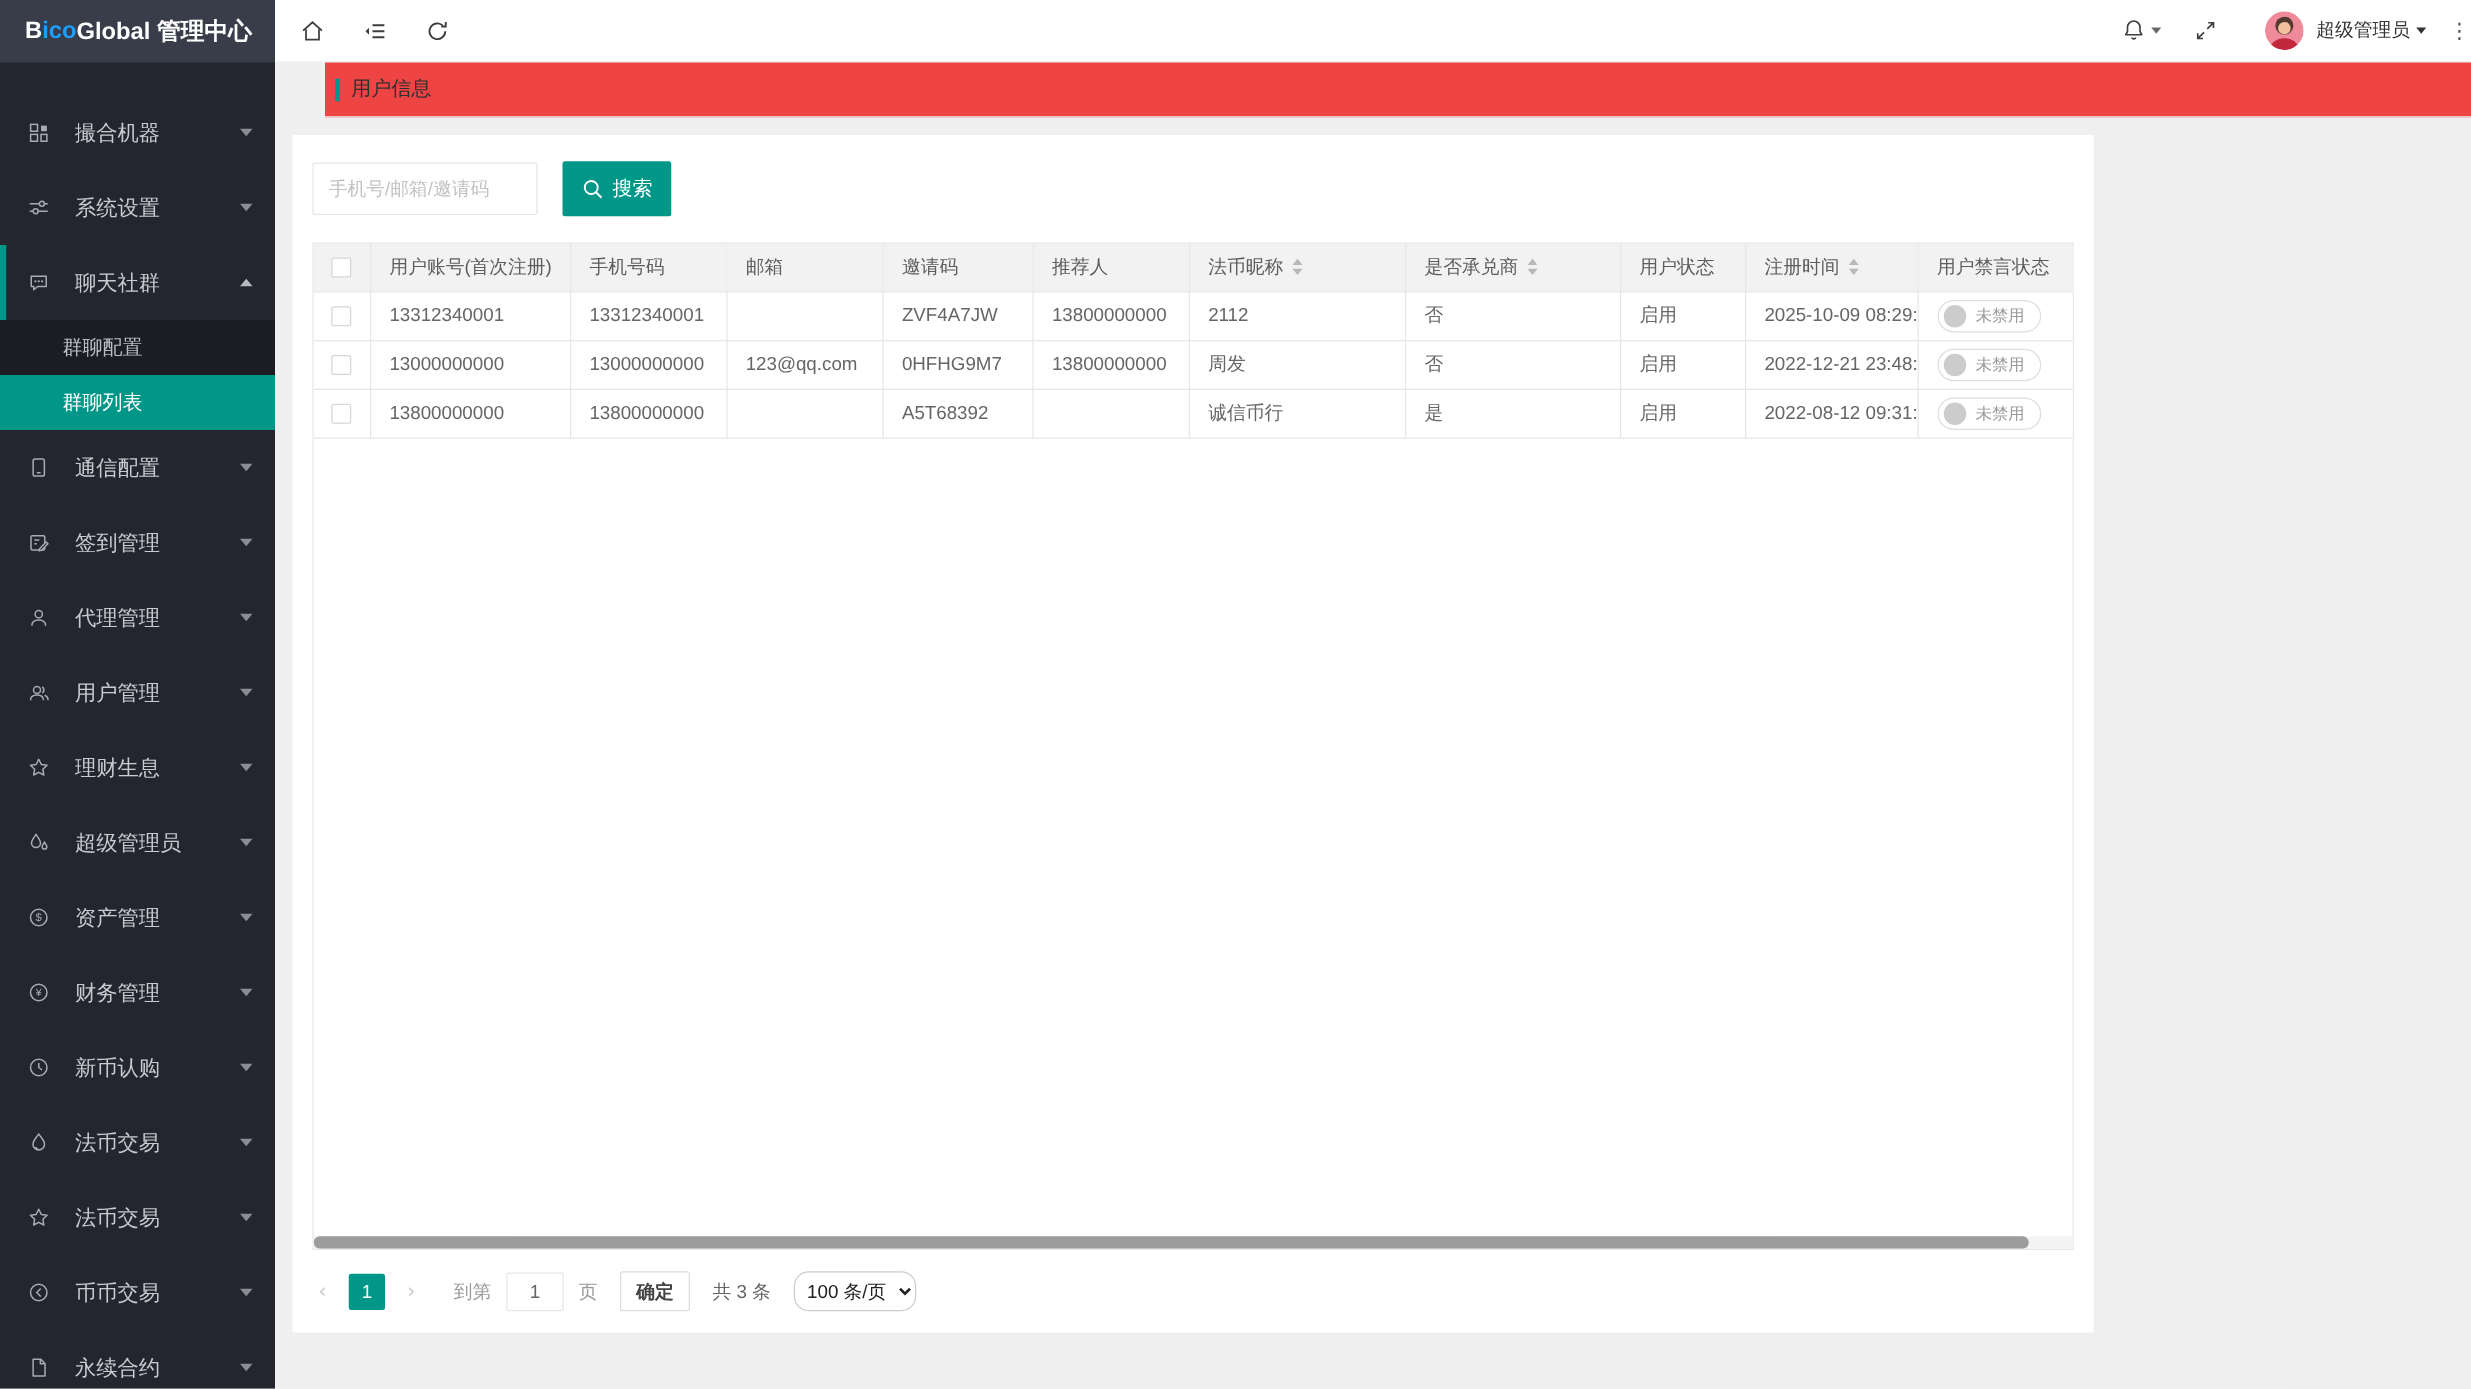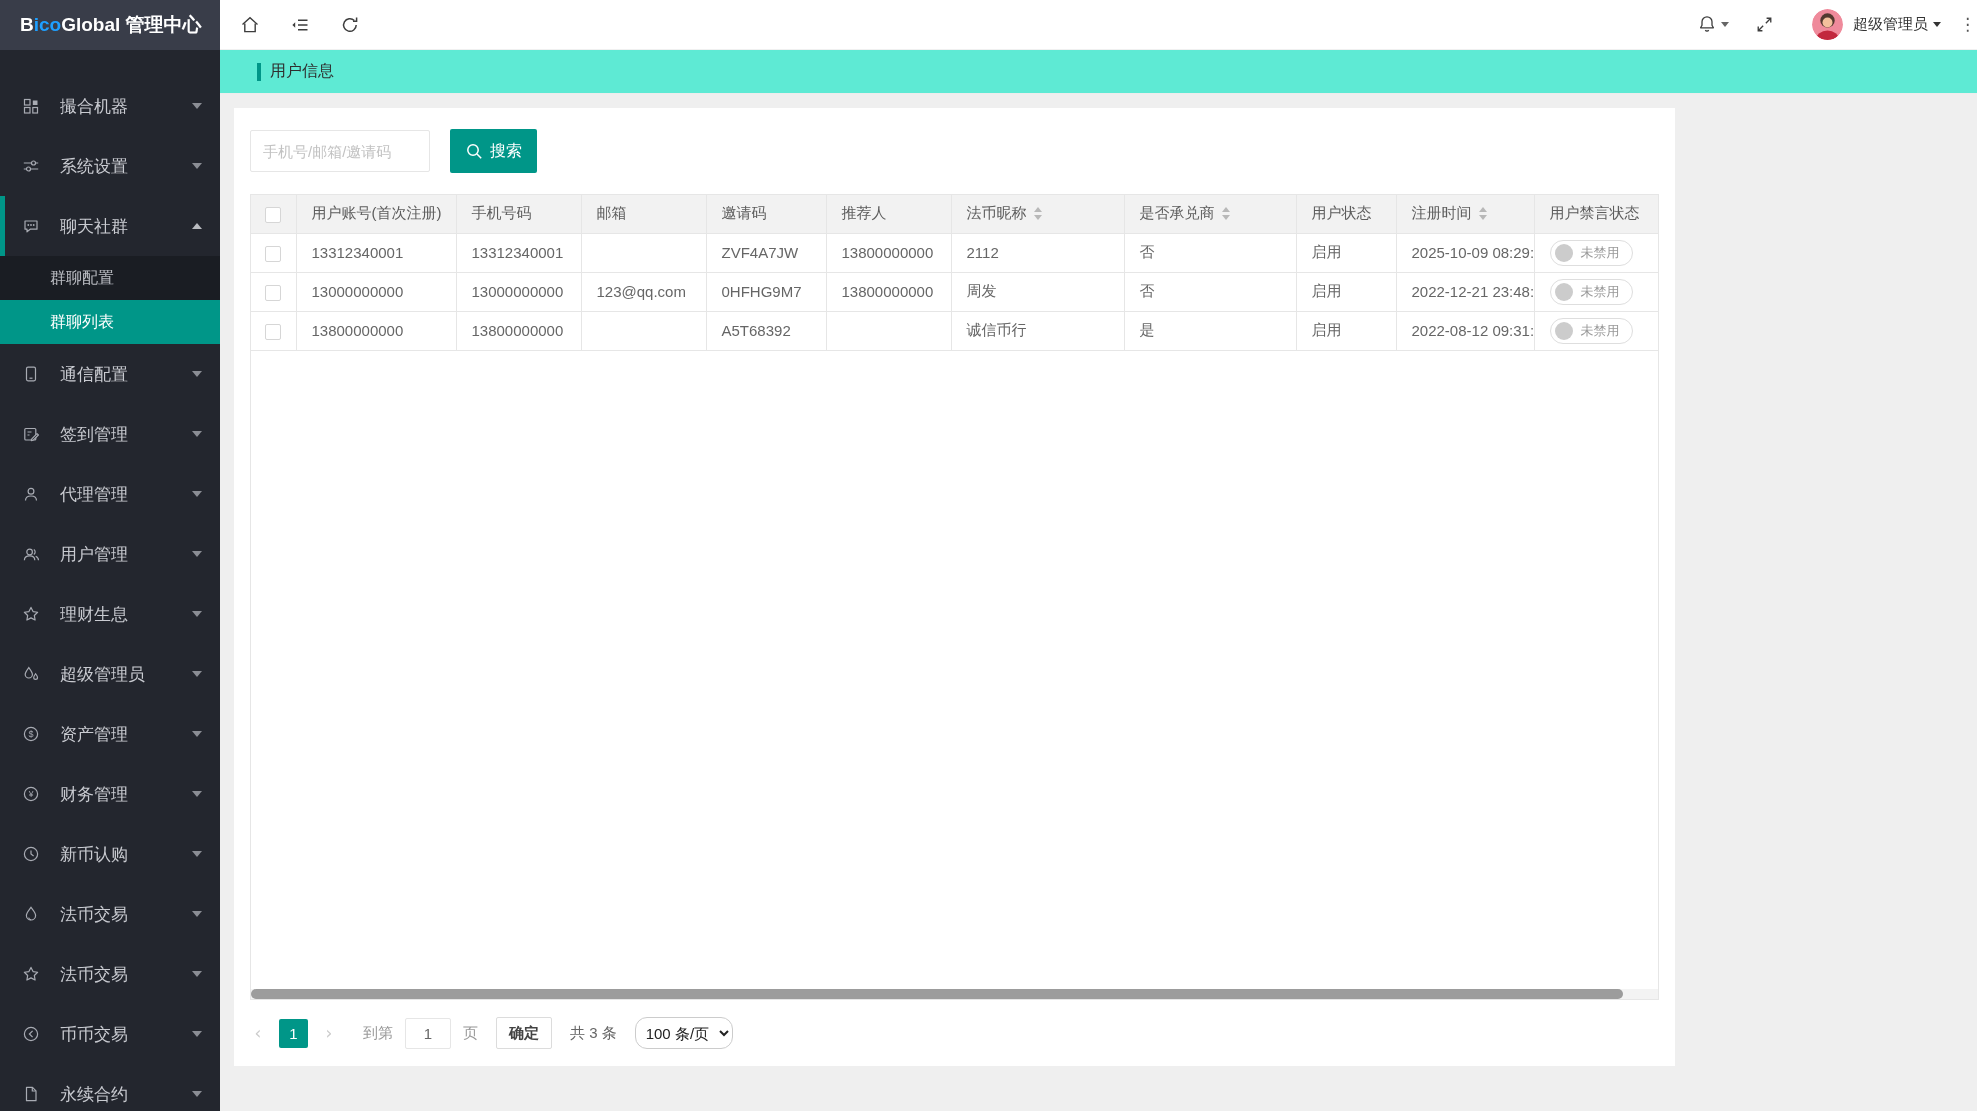--- a/index.html
+++ b/index.html
@@ -29,21 +29,21 @@
   .tb-btn { cursor:pointer; display:flex; align-items:center; }
   .tb-right { margin-left:auto; display:flex; align-items:center; margin-right:6px; color:#3d3d3d; }
   .bell-wrap { display:flex; align-items:center; gap:4px; cursor:pointer; }
   .mini-caret { width:0; height:0; border-left:4px solid transparent; border-right:4px solid transparent; border-top:5px solid #666; }
   .fs-btn { margin-left:26px; cursor:pointer; display:flex; }
   .avatar { width:31px; height:31px; border-radius:50%; overflow:hidden; margin-left:38px; cursor:pointer; flex:none; }
   .uname { font-size:15px; color:#333; margin-left:10px; display:flex; align-items:center; gap:5px; cursor:pointer; }
   .uname .mini-caret { border-top-color:#333; }
   .dots { margin-left:18px; font-size:17px; color:#555; cursor:pointer; line-height:1; letter-spacing:0; width:12px; text-align:center; }
 
-  .titlebar { height:44px; background:#5eead4; display:flex; align-items:center; padding-left:37px; border-bottom:1px solid #ededed; }
+  .titlebar { height:44px; background:#ef4444; display:flex; align-items:center; padding-left:8px; border-bottom:1px solid #ededed;margin-left:40px; }
   .title-accent { width:4px; height:18px; background:#009688; margin-right:9px; }
   .page-title { font-size:16px; color:#2f2f2f; }
 
   .content { position:absolute; left:0; top:95px; width:1757px; height:1016px; background:#efefef; }
   .card { position:absolute; left:14px; top:13px; width:1441px; height:958px; background:#fff; padding:16px; display:flex; flex-direction:column; }
 
   .search-row { display:flex; align-items:flex-start; gap:20px; margin:5px 0 21px 0; }
   .search-input { width:180px; height:42px; border:1px solid #e6e6e6; border-radius:2px; padding:0 12px; font-size:15px; color:#666; outline:none; font-family:inherit; margin-top:1px; }
   .search-input::placeholder { color:#c2c2c2; }
   .search-btn { height:44px; padding:0 15px; background:#009688; color:#fff; border:none; border-radius:2px; font-size:16px; display:flex; align-items:center; gap:7px; cursor:pointer; font-family:inherit; }

